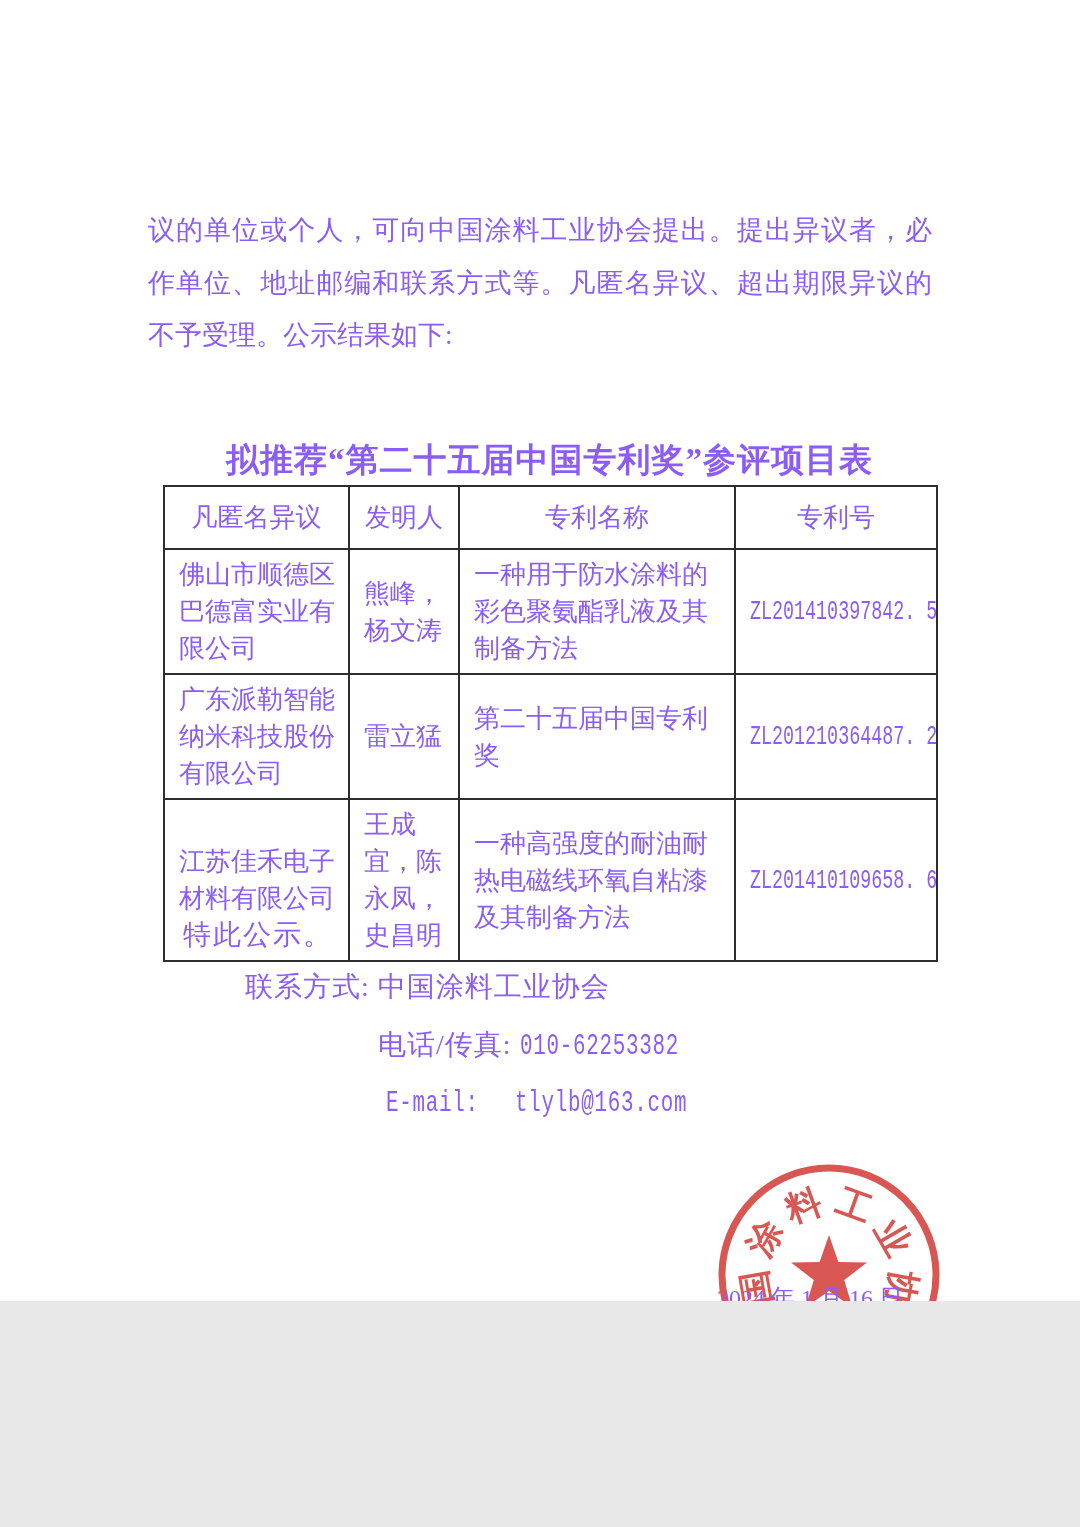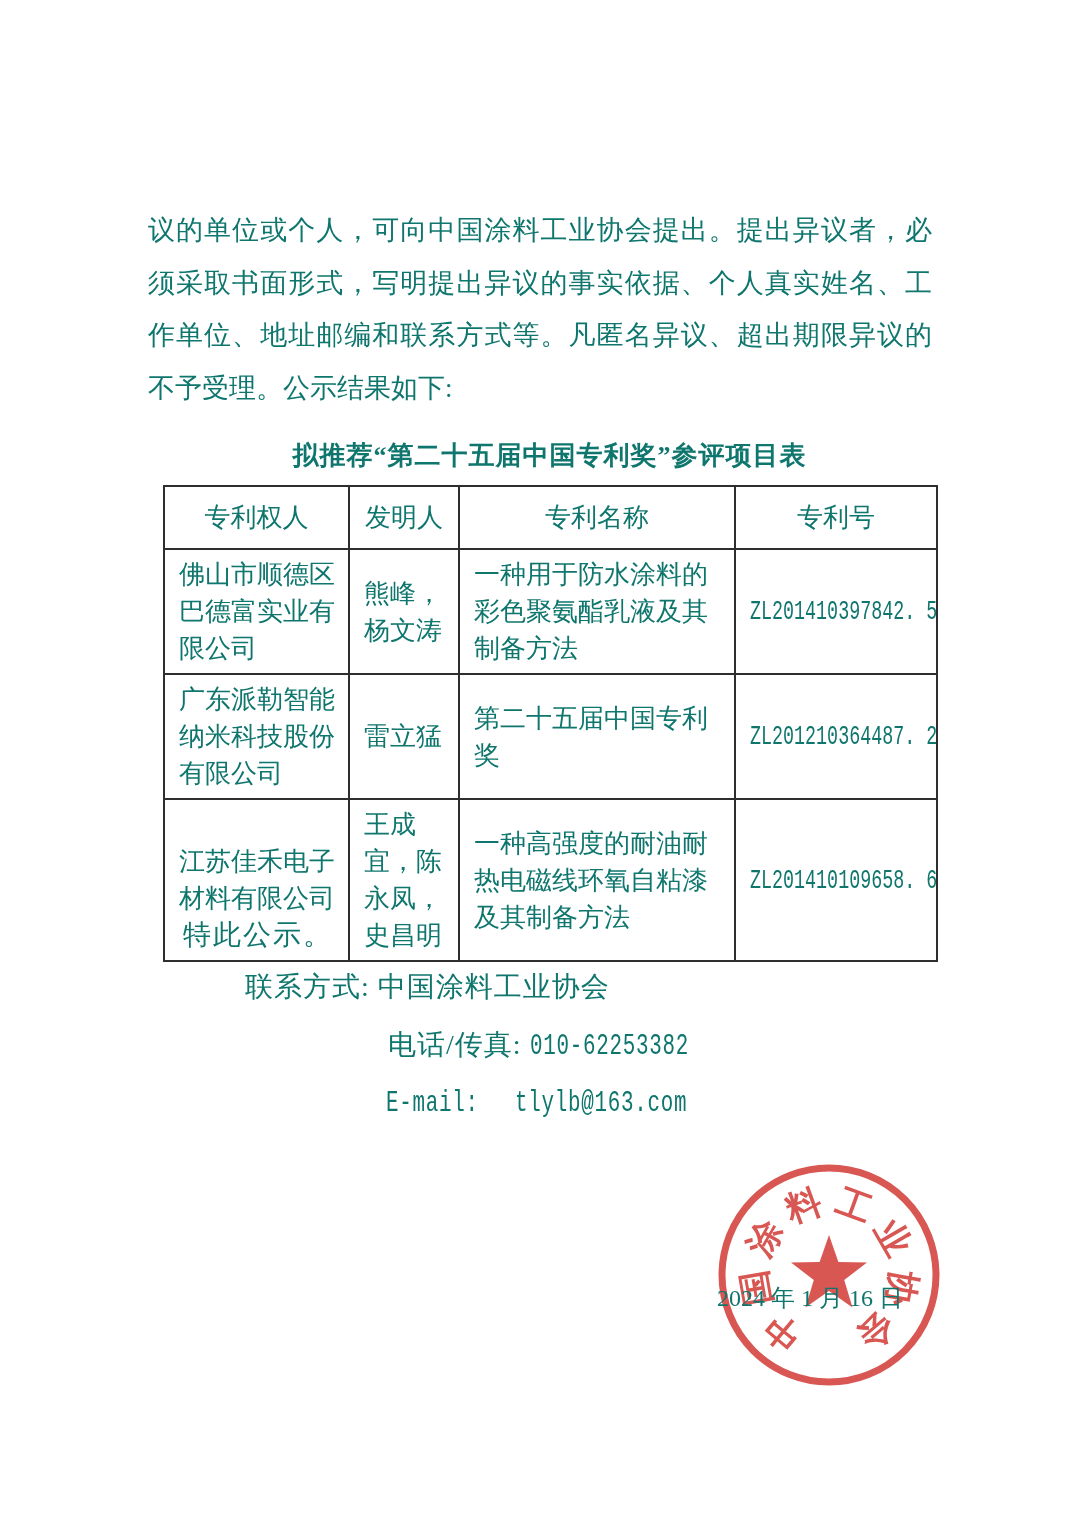--- a/index.html
+++ b/index.html
@@ -1,24 +1,24 @@
 <!DOCTYPE html>
 <html><head>
 <meta charset="utf-8">
 <style>
   * { margin: 0; padding: 0; box-sizing: border-box; }
   html, body { background: #e8e8e8; }
   .page {
     position: relative;
     width: 1080px;
-    height: 1527px;
+    height: 1301px;
     margin: 0 auto;
     background: #ffffff;
     font-family: "Liberation Serif", serif;
-    color: #0f766e;
+    color: #8b5cf6;
     overflow: hidden;
   }
 
   
   .para {
     position: absolute;
     left: 148px;
     top: 204px;
     width: 784px;
     font-size: 27px;
@@ -35,21 +35,21 @@
   }
 
   
   .table-title {
     position: absolute;
     left: 163px;
     top: 438px;
     width: 773px;
     text-align: center;
     font-weight: bold;
-    font-size: 26px;
+    font-size: 33px;
     letter-spacing: 1px;
   }
 
   
   table.patent {
     position: absolute;
     left: 163px;
     top: 485px;
     width: 773px;
     border-collapse: collapse;
@@ -77,21 +77,21 @@
     display: inline-block;
     transform: scaleX(0.68);
     transform-origin: 0 50%;
     white-space: nowrap;
   }
 
   
   .footer-line { position: absolute; font-size: 28px; white-space: nowrap; }
   .closing  { left: 183px; top: 916px; letter-spacing: 2px; }
   .contact  { left: 245px; top: 968px; letter-spacing: 1px; }
-  .phone    { left: 388px; top: 1026px; letter-spacing: 1px; }
+  .phone    { left: 378px; top: 1026px; letter-spacing: 1px; }
   .email    { left: 386px; top: 1086px; }
   .ascii-val {
     font-family: "Liberation Mono", monospace;
     display: inline-block;
     transform: scaleX(0.72);
     transform-origin: 0 50%;
     font-size: 29px;
     letter-spacing: 1px;
   }
 
@@ -127,37 +127,36 @@
     font-size: 35px;
   }
 </style>
 </head>
 <body>
 
 <div class="page">
 
   <div class="para">
     <div class="line">议的单位或个人，可向中国涂料工业协会提出。提出异议者，必</div>
-    <div class="line">须采取书面形式，写明提出异议的事实依据、个人真实姓名、工</div>
     <div class="line">作单位、地址邮编和联系方式等。凡匿名异议、超出期限异议的</div>
     <div class="line last">不予受理。公示结果如下:</div>
   </div>
 
   <div class="table-title">拟推荐“第二十五届中国专利奖”参评项目表</div>
 
   <table class="patent">
     <colgroup>
       <col class="c1">
         <col class="c2">
         <col class="c3">
         <col class="c4">
     </colgroup>
     <thead>
       <tr>
-        <th>专利权人</th>
+        <th>凡匿名异议</th>
         <th>发明人</th>
         <th>专利名称</th>
         <th>专利号</th>
       </tr>
     </thead>
     <tbody>
       <tr class="r1">
         <td>佛山市顺德区巴德富实业有限公司</td>
         <td>熊峰，杨文涛</td>
         <td>一种用于防水涂料的彩色聚氨酯乳液及其制备方法</td>

